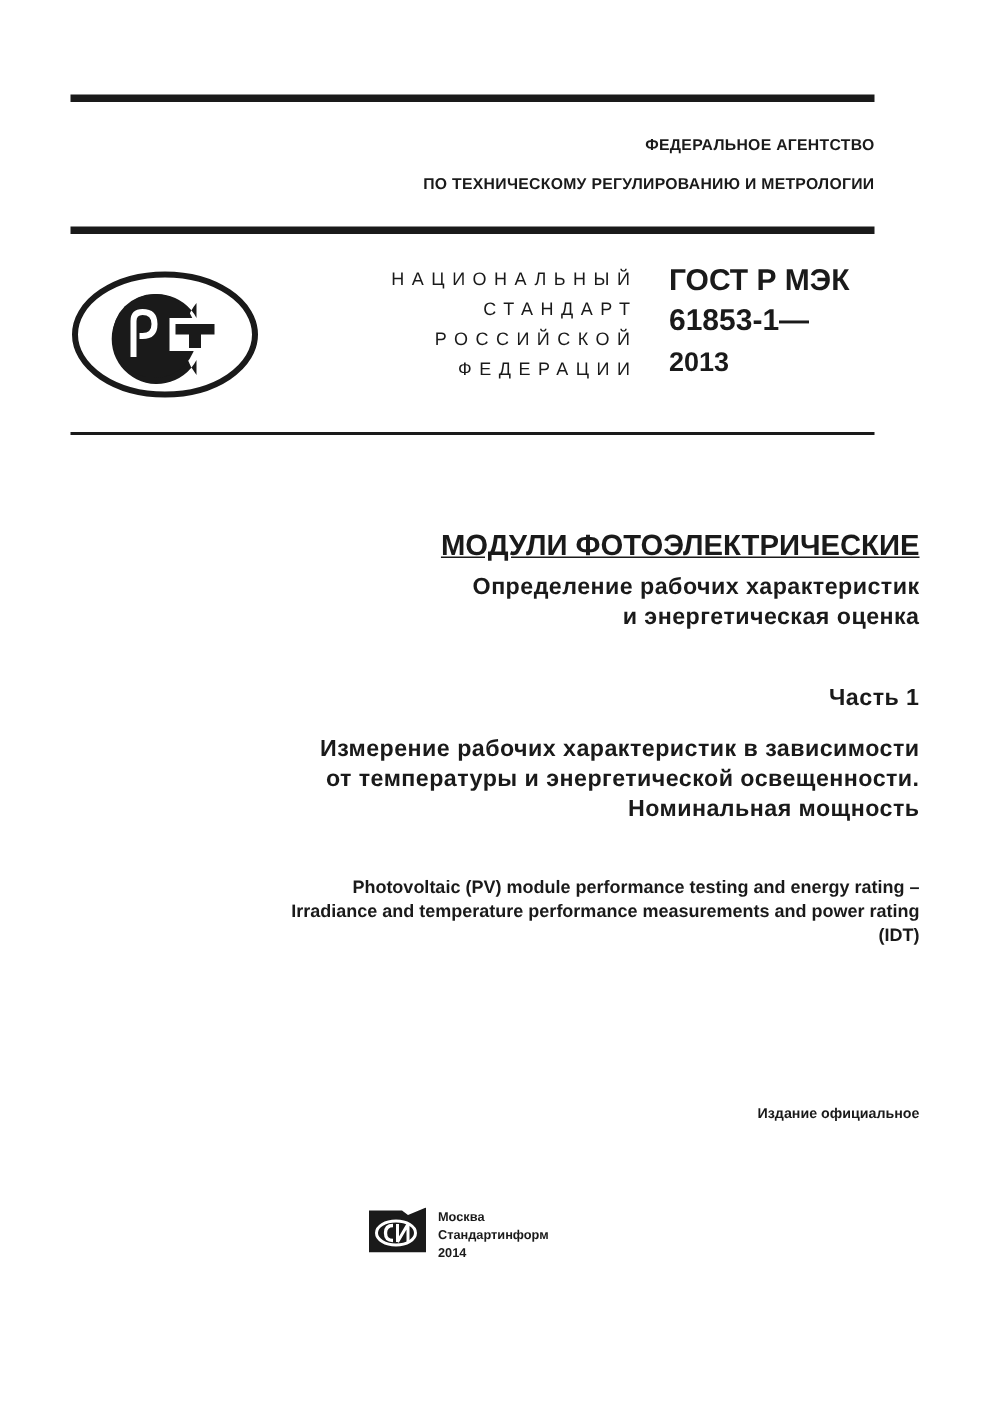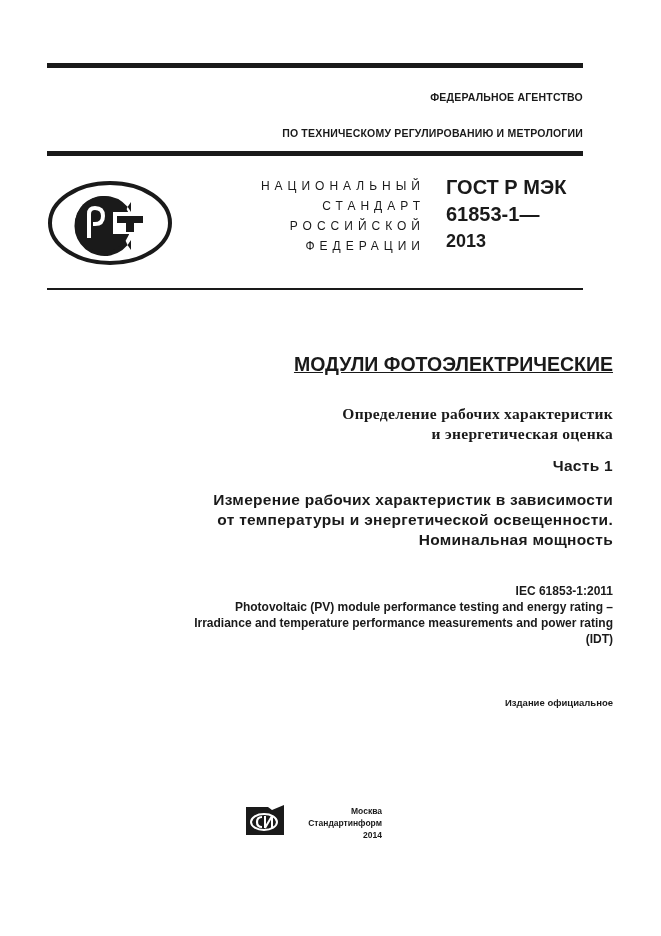--- a/index.html
+++ b/index.html
@@ -10,30 +10,30 @@
   .rule { position: absolute; left: 47px; width: 536px; background: #1a1a1a; }
   .abs { position: absolute; }
   .center { text-align: right; }
   .agency { left: 47px; width: 536px; font-weight: bold; font-size: 10.5px; letter-spacing: 0.2px; }
   .natstd { left: 200px; width: 225px; font-weight: normal; font-size: 12px; letter-spacing: 5px; line-height: 20px; }
   .gost { left: 446px; font-weight: bold; font-size: 20px; line-height: 27px; }
   .gost .l3 { font-size: 18px; }
   .title { left: 47px; width: 566px; font-weight: bold; font-size: 19.5px; text-decoration: underline; }
   .sub { left: 47px; width: 566px; font-weight: bold; font-size: 15.5px; line-height: 20px; letter-spacing: 0.3px; }
   .iec { left: 47px; width: 566px; font-weight: bold; font-size: 12px; line-height: 16px; }
-  .small { left: 47px; width: 566px; font-weight: bold; font-size: 9.5px; }
-  .pub { left: 292px; width: 90px; font-weight: bold; font-size: 8.5px; line-height: 12px; text-align: right; }
+  .small { left: 47px; width: 566px; font-weight: bold; font-size: 9.5px; margin-top: 40px; }
+  .pub { left: 292px; width: 90px; font-weight: bold; font-size: 8.5px; line-height: 12px; text-align: left; }
 </style>
 </head>
 <body>
 
 <div class="rule" style="top:63px;height:5px;"></div>
 
 <div class="abs agency center" style="top:91px;">ФЕДЕРАЛЬНОЕ АГЕНТСТВО</div>
-<div class="abs agency center" style="top:117px;margin-top:10px;">ПО ТЕХНИЧЕСКОМУ РЕГУЛИРОВАНИЮ И МЕТРОЛОГИИ</div>
+<div class="abs agency center" style="top:117px;">ПО ТЕХНИЧЕСКОМУ РЕГУЛИРОВАНИЮ И МЕТРОЛОГИИ</div>
 
 <div class="rule" style="top:151px;height:5px;"></div>
 
 <div class="abs" style="left:47px;top:180px;width:126px;height:86px;">
   <svg width="126" height="86" viewBox="0 0 126 86">
     <ellipse cx="63" cy="43" rx="60" ry="40" fill="none" stroke="#1a1a1a" stroke-width="4"></ellipse>
     <path d="M84 32 A30 30 0 1 0 84 60 L84 70 A38 38 0 0 1 84 22 Z" fill="#1a1a1a"></path>
     <circle cx="56" cy="44" r="28" fill="#1a1a1a"></circle>
     <rect x="66" y="32" width="36" height="22" fill="#ffffff"></rect>
     <rect x="70" y="36" width="26" height="7" fill="#1a1a1a"></rect>
@@ -52,35 +52,34 @@
 <div class="abs gost" style="top:174px;">
   <div>ГОСТ Р МЭК</div>
   <div>61853-1—</div>
   <div class="l3">2013</div>
 </div>
 
 <div class="rule" style="top:288px;height:2px;"></div>
 
 <div class="abs title center" style="top:353px;">МОДУЛИ ФОТОЭЛЕКТРИЧЕСКИЕ</div>
 
-<div class="abs sub center" style="top:404px;font-family:Liberation Serif, serif;">
+<div class="abs sub center" style="top:382px;">
   <div>Определение рабочих характеристик</div>
   <div>и энергетическая оценка</div>
 </div>
 
 <div class="abs sub center" style="top:456px;">Часть 1</div>
 
 <div class="abs sub center" style="top:490px;">
   <div>Измерение рабочих характеристик в зависимости</div>
   <div>от температуры и энергетической освещенности.</div>
   <div>Номинальная мощность</div>
 </div>
 
 <div class="abs iec center" style="top:583px;">
-  <div>IEC 61853-1:2011</div>
   <div>Photovoltaic (PV) module performance testing and energy rating –</div>
   <div>Irradiance and temperature performance measurements and power rating</div>
   <div>(IDT)</div>
 </div>
 
 <div class="abs small center" style="top:697px;">Издание официальное</div>
 
 <div class="abs" style="left:246px;top:805px;width:38px;height:30px;">
   <svg width="38" height="30" viewBox="0 0 38 30">
     <path d="M0 2 L22 2 L26 5 L38 0 L38 30 L0 30 Z" fill="#1a1a1a"></path>

